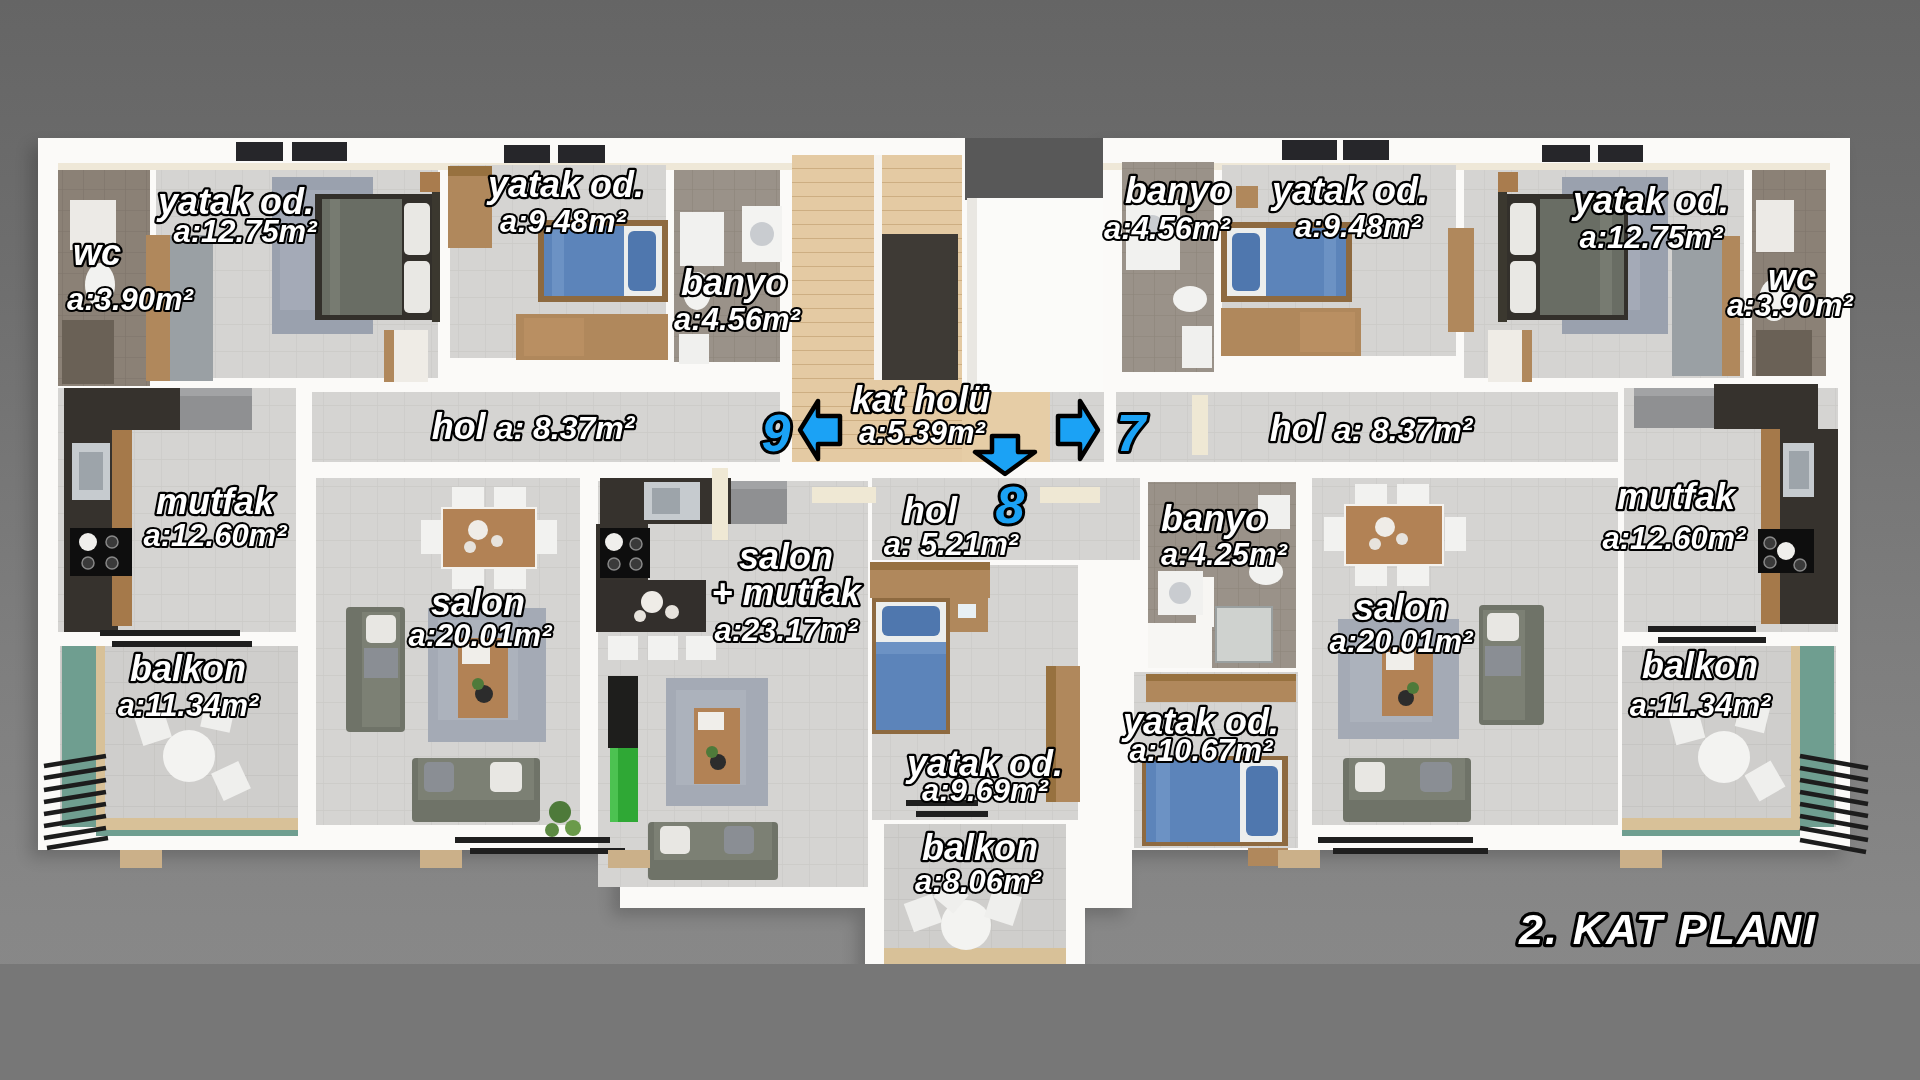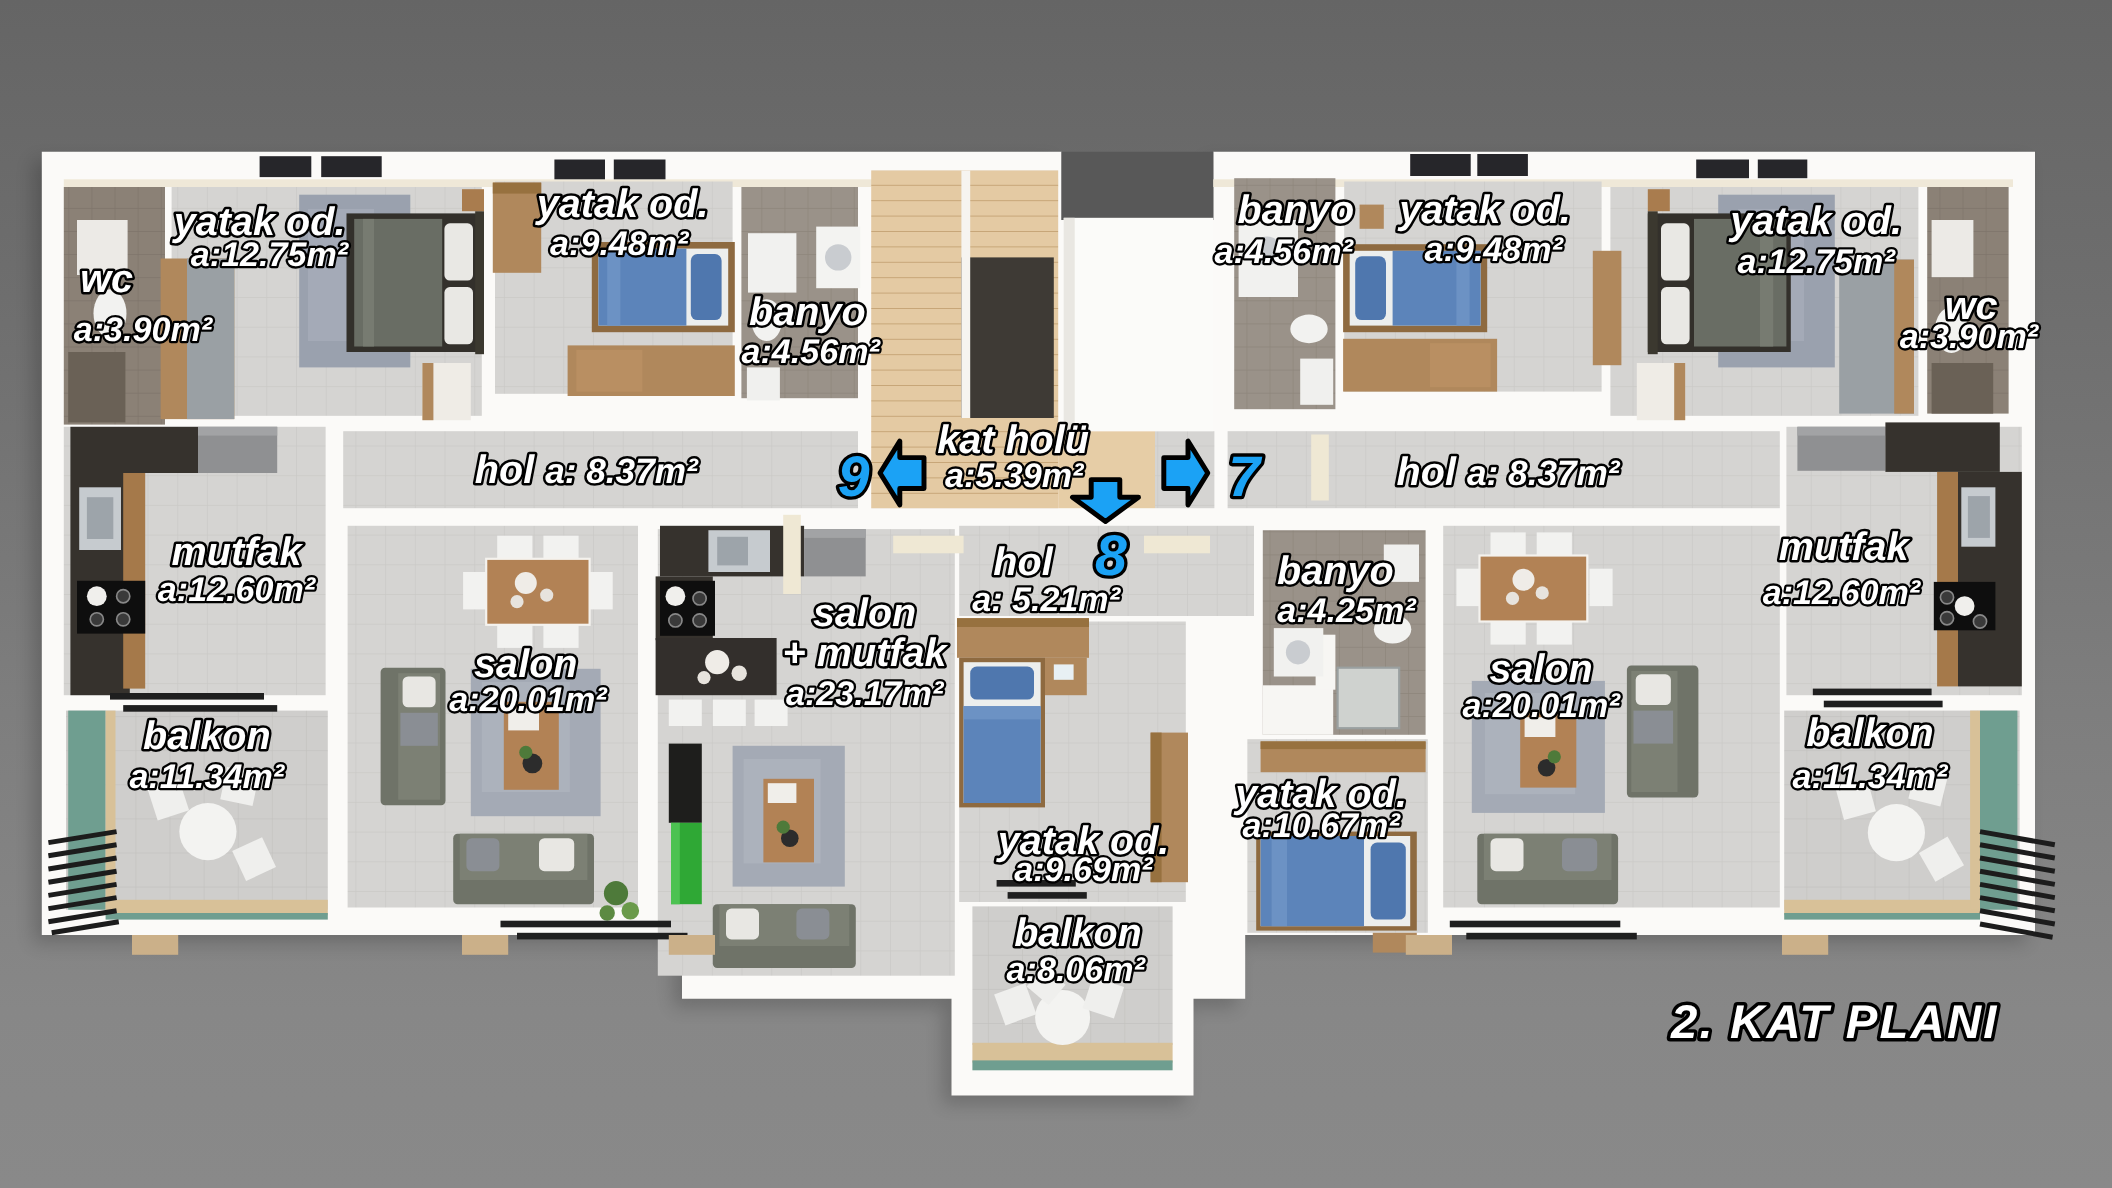--- a/index.html
+++ b/index.html
@@ -1,16 +1,16 @@
 <!DOCTYPE html>
 <html><head>
 <meta charset="utf-8">
 <style>
 html,body{margin:0;padding:0;background:#777;}
-#c{position:relative;width:1920px;height:1080px;overflow:hidden;}
+#c{position:relative;width:1920px;height:964px;overflow:hidden;}
 text{font-family:"Liberation Sans",sans-serif;font-style:italic;font-weight:700;}
 .rn{font-size:36px;fill:#fff;stroke:#000;stroke-width:4.6px;paint-order:stroke;stroke-linejoin:round;text-anchor:middle;}
 .ra{font-size:31px;fill:#fff;stroke:#000;stroke-width:4.2px;paint-order:stroke;stroke-linejoin:round;text-anchor:middle;}
 .num{font-size:52px;fill:#1ba2f5;stroke:#000;stroke-width:6px;paint-order:stroke;stroke-linejoin:round;text-anchor:middle;}
 </style>
 </head>
 <body>
 <div id="c">
 <svg width="1920" height="1080" viewBox="0 0 1920 1080">
 <defs>

